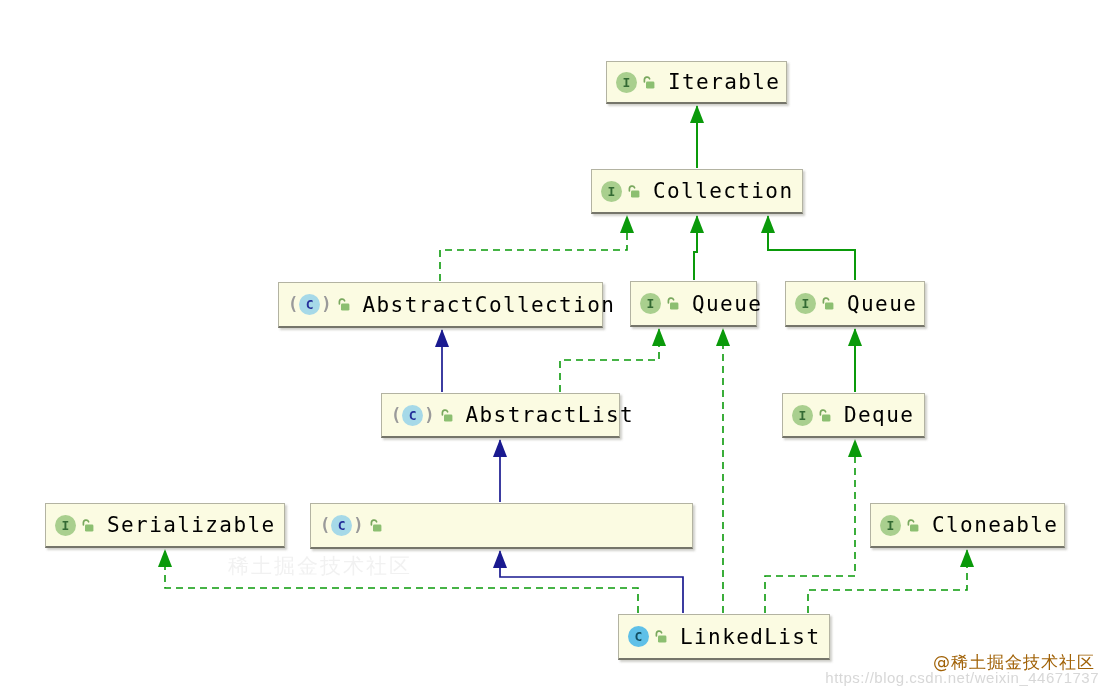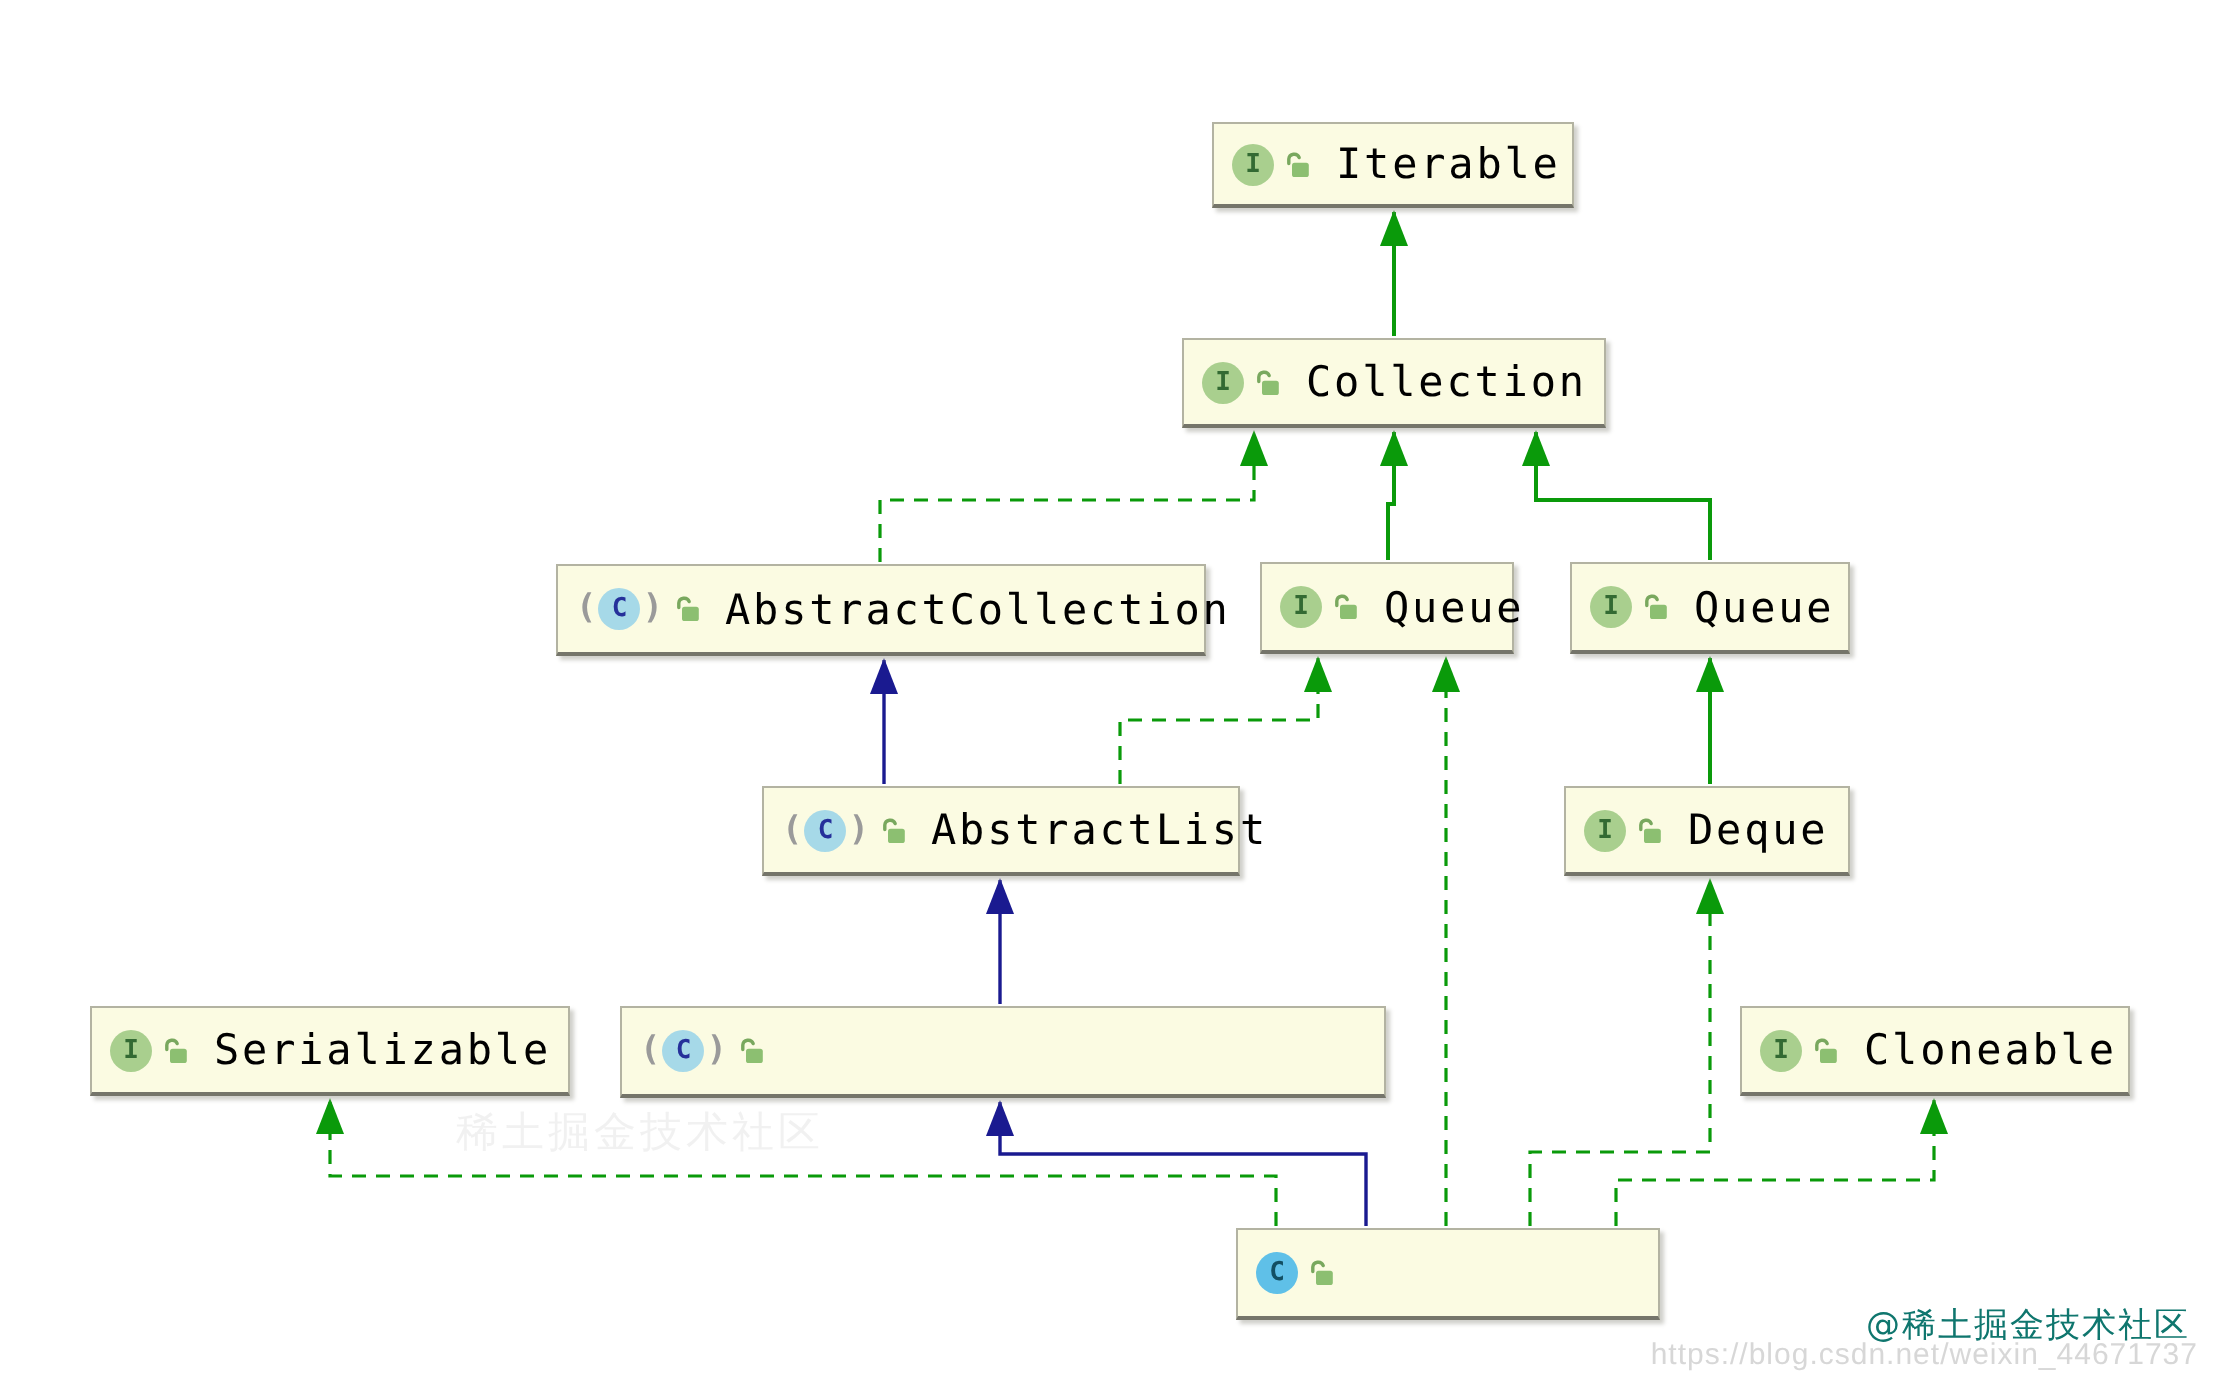--- a/index.html
+++ b/index.html
@@ -35,21 +35,21 @@
   .badge-if{background:var(--interface-icon-bg);color:#336a33;}
   .badge-cl{background:var(--class-icon-bg);color:#124f63;}
   .badge-ab{background:var(--abstract-class-icon-bg);color:#25309a;}
   .badge-group{display:flex;align-items:center;flex:0 0 auto;}
   .badge-group .paren{color:#9a9a9a;font-size:17px;font-weight:bold;line-height:1;}
   .badge-group .paren.l{margin-right:1px;}
   .badge-group .paren.r{margin-left:1px;}
   .lock{display:flex;align-items:center;margin-left:5px;flex:0 0 auto;}
 
   .wm-community{
-    position:absolute;top:651px;right:18px;font-size:17px;color:#0f766e;
+    position:absolute;top:651px;right:18px;font-size:17px;color:#a16207;
     font-family:"DejaVu Sans","Liberation Sans",sans-serif;letter-spacing:1px;
   }
   .wm-url{
     position:absolute;top:669px;right:14px;font-size:15px;color:rgba(205,205,205,0.8);
     font-family:Liberation Sans, sans-serif;letter-spacing:0.5px;
   }
   .wm-faint{
     position:absolute;top:552px;left:228px;font-size:21px;color:rgba(120,120,120,0.10);
     font-family:"DejaVu Sans","Liberation Sans",sans-serif;letter-spacing:2px;
   }
@@ -205,19 +205,20 @@
   </div>
 
   <div class="node" style="left:618px;top:614px;width:212px;height:46px">
     <span class="badge badge-cl">C</span>
     <span class="lock">
       <svg width="14" height="15" viewBox="0 0 14 15">
           <path d="M2.4 6.8 V4.6 A2.7 2.7 0 0 1 7.6 3.8" fill="none" stroke="#79a85e" stroke-width="1.7" stroke-linecap="round"></path>
           <rect x="4" y="6.4" width="8.4" height="7.1" rx="1.3" fill="#8cbf71"></rect>
         </svg>
     </span>
+    <span class="label">LinkedList</span>
   </div>
 
   <div class="wm-faint">稀土掘金技术社区</div>
   <div class="wm-community">@稀土掘金技术社区</div>
   <div class="wm-url">https://blog.csdn.net/weixin_44671737</div>
 
 </div>
 
 </body></html>

